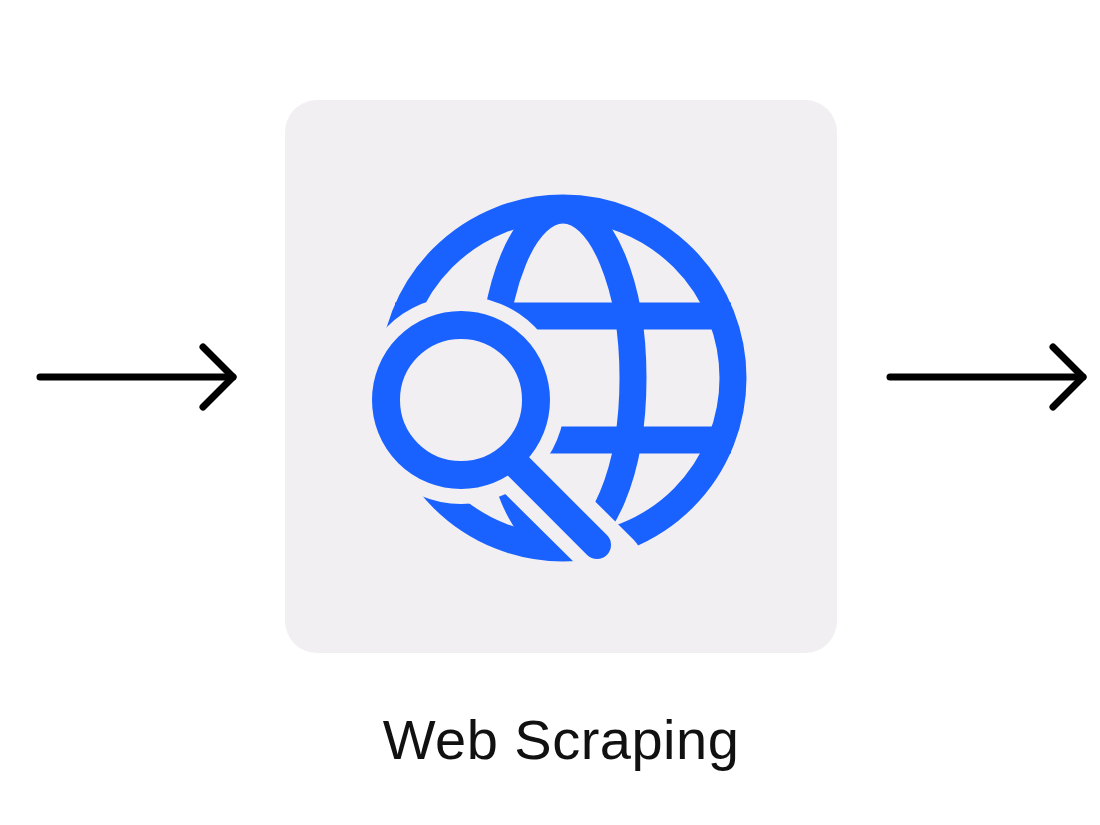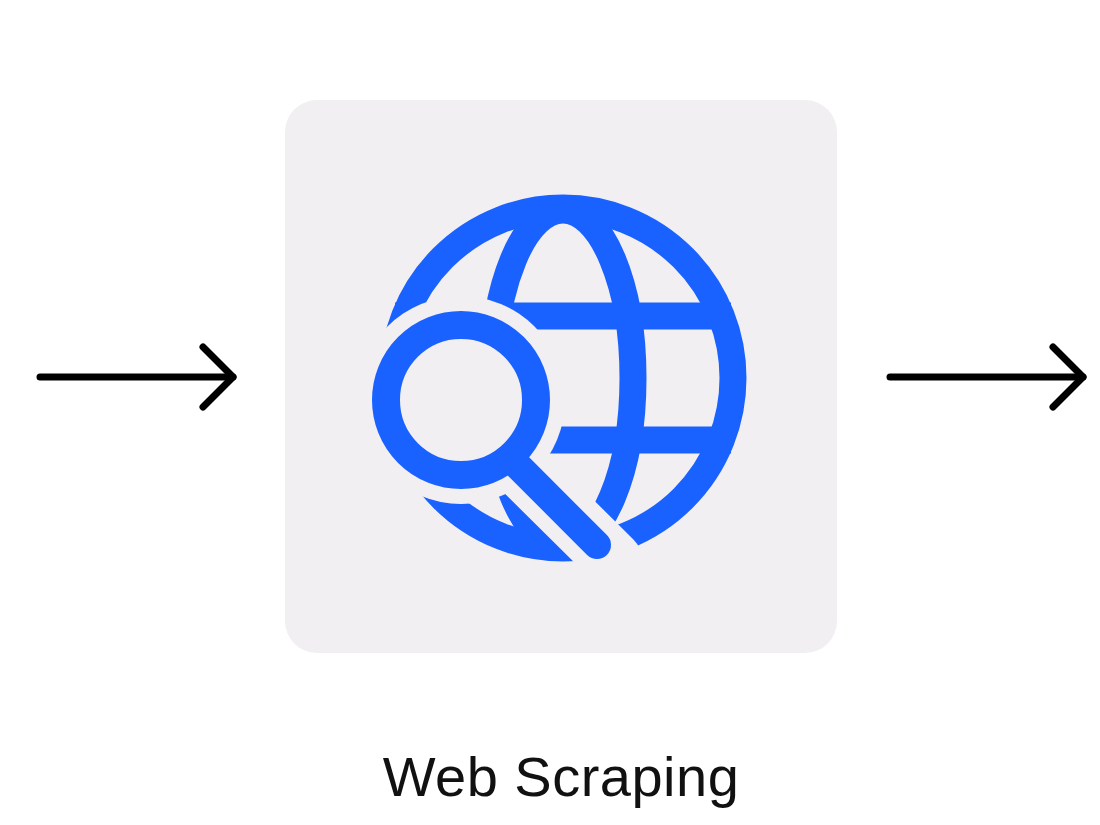--- a/index.html
+++ b/index.html
@@ -43,21 +43,20 @@
       position: absolute;
       left: 285px;
       top: 700px;
       width: 552px;
       text-align: center;
       font-family: "Liberation Sans", sans-serif;
       font-size: 56px;
       color: #111111;
       letter-spacing: 0.5px;
       line-height: 80px;
-      margin-top: 37px;
     }
   </style>
 </head>
 <body>
 
 <div class="stage">
 
   <svg class="arrow arrow-left" viewBox="0 0 210 80">
     <line x1="10" y1="40" x2="203" y2="40" stroke="#000" stroke-width="7" stroke-linecap="round"></line>
     <polyline points="173,10 203,40 173,70" fill="none" stroke="#000" stroke-width="7" stroke-linecap="round" stroke-linejoin="round"></polyline>

